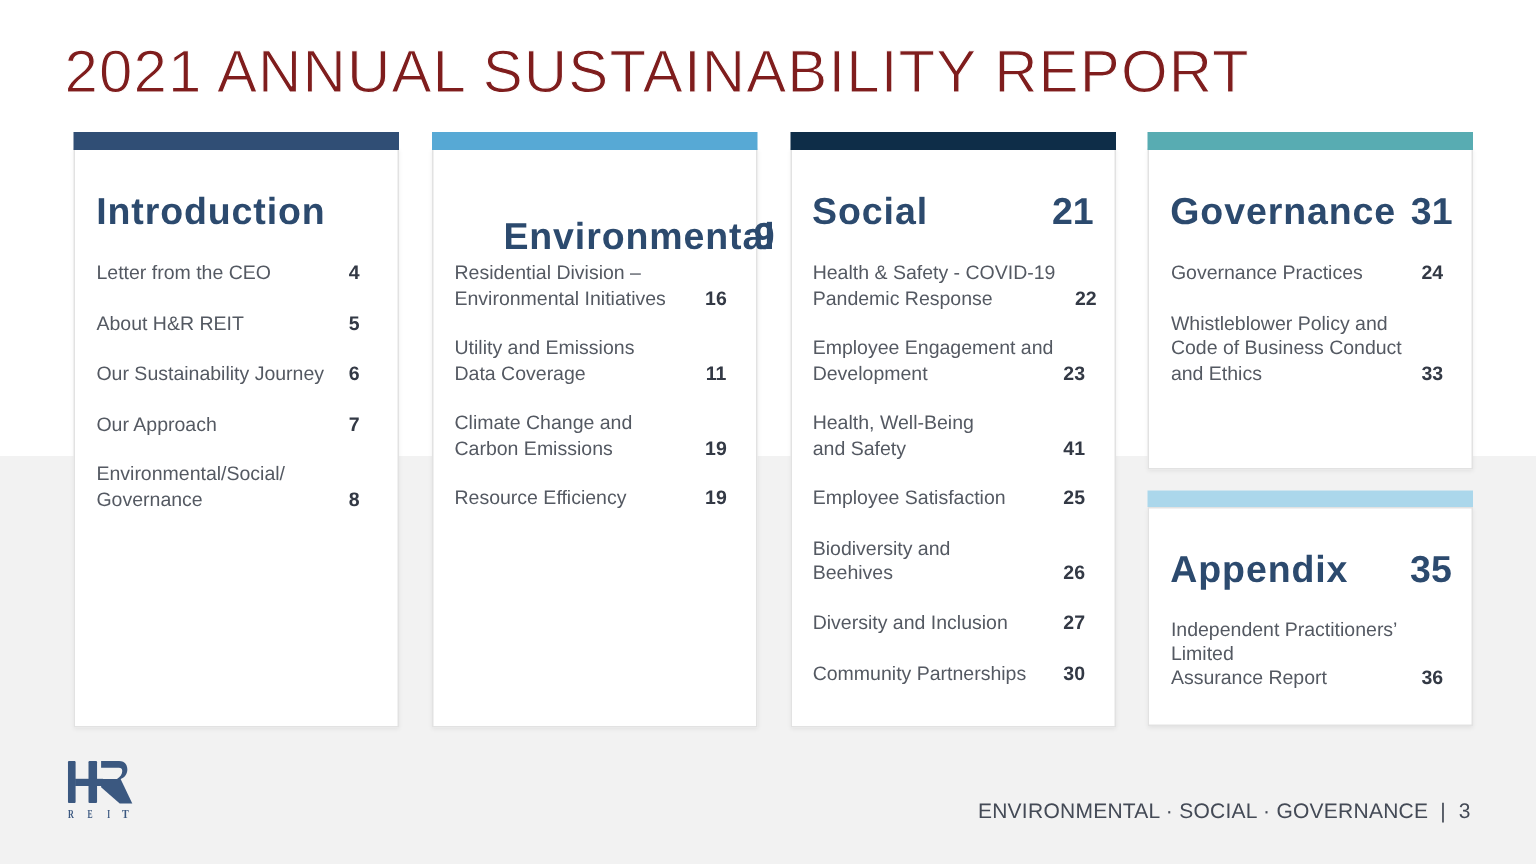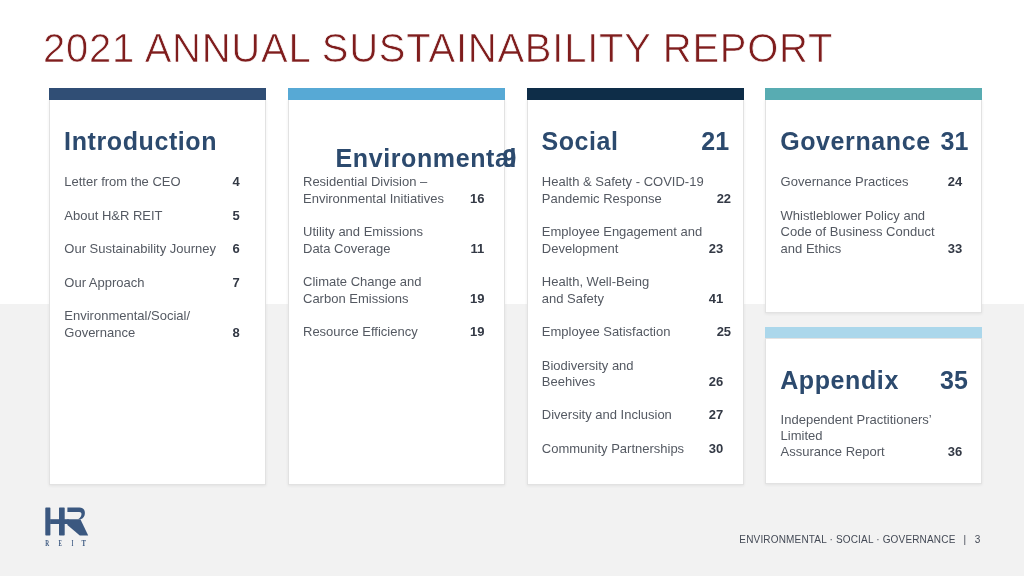--- a/index.html
+++ b/index.html
@@ -14,21 +14,21 @@
   .card { position:absolute; width:217px; background:#ffffff; border:1px solid #e2e2e2;
     box-shadow:0 1px 3px rgba(0,0,0,0.07); }
   .hd { position:absolute; font-size:25px; line-height:20px; font-weight:bold;
     color:#2c4a6e; letter-spacing:0.6px; white-space:nowrap; }
   .hnum { position:absolute; width:30px; text-align:center; letter-spacing:0; }
   .items { position:absolute; font-size:13px; line-height:16.4px; color:#545962;
     letter-spacing:0px; }
   .it { position:relative; margin-bottom:17.1px; }
   .it .n { position:absolute; width:30px; text-align:center; bottom:0;
     font-weight:bold; color:#333945; letter-spacing:0; }
-  .footer { position:absolute; top:533.6px; right:43.5px; font-size:10px; line-height:12px;
+  .footer { position:absolute; top:533.6px; right:43.5px; font-size:14px; line-height:12px;
     color:#444a56; letter-spacing:0.17px; white-space:nowrap; }
   .footer .sep { margin:0 8.5px 0 8px; color:#444a56; }
 </style>
 </head>
 <body>
 <div class="stage">
   <div class="graybg"></div>
   <div class="title">2021 ANNUAL SUSTAINABILITY REPORT</div>
 
   <div class="bar" style="left:49px;   top:88.2px; background:#304e75;"></div>
@@ -58,21 +58,21 @@
     <div class="it">Utility and Emissions<br>Data Coverage<span class="n" style="right:-6.3px;">11</span></div>
     <div class="it">Climate Change and<br>Carbon Emissions<span class="n" style="right:-6.3px;">19</span></div>
     <div class="it">Resource Efficiency<span class="n" style="right:-6.3px;">19</span></div>
   </div>
 
   <div class="hd" style="left:541.4px; top:131.1px;">Social<span class="hnum" style="left:158.8px;">21</span></div>
   <div class="items" style="left:541.8px; top:174.3px; width:183px;">
     <div class="it">Health &amp; Safety - COVID-19<br>Pandemic Response<span class="n" style="right:-6.3px;text-align:right;">22</span></div>
     <div class="it">Employee Engagement and<br>Development<span class="n" style="right:-6.3px;">23</span></div>
     <div class="it">Health, Well-Being<br>and Safety<span class="n" style="right:-6.3px;">41</span></div>
-    <div class="it">Employee Satisfaction<span class="n" style="right:-6.3px;text-align:right;">25</span></div>
+    <div class="it">Employee Satisfaction<span class="n" style="right:-6.3px;">25</span></div>
     <div class="it">Biodiversity and<br>Beehives<span class="n" style="right:-6.3px;">26</span></div>
     <div class="it">Diversity and Inclusion<span class="n" style="right:-6.3px;">27</span></div>
     <div class="it">Community Partnerships<span class="n" style="right:-6.3px;">30</span></div>
   </div>
 
   <div class="hd" style="left:780.2px; top:131.1px;">Governance<span class="hnum" style="left:159.3px;">31</span></div>
   <div class="items" style="left:780.6px; top:174.3px; width:183px;">
     <div class="it">Governance Practices<span class="n" style="right:-6.3px;">24</span></div>
     <div class="it">Whistleblower Policy and<br>Code of Business Conduct<br>and Ethics<span class="n" style="right:-6.3px;text-align:center;">33</span></div>
   </div>

